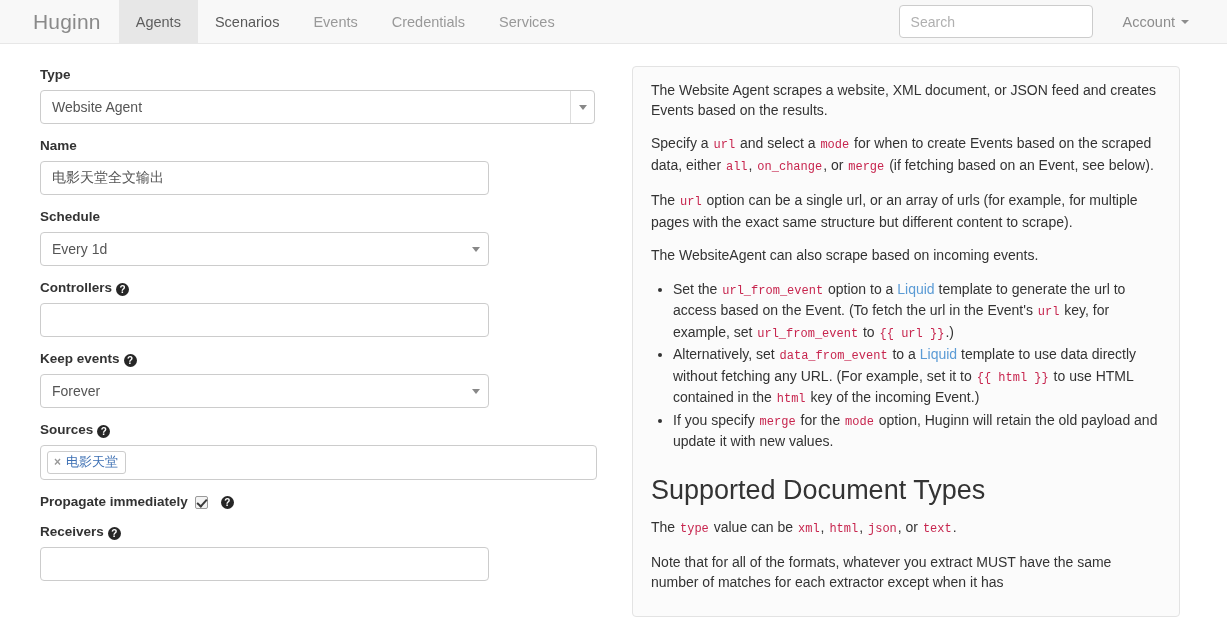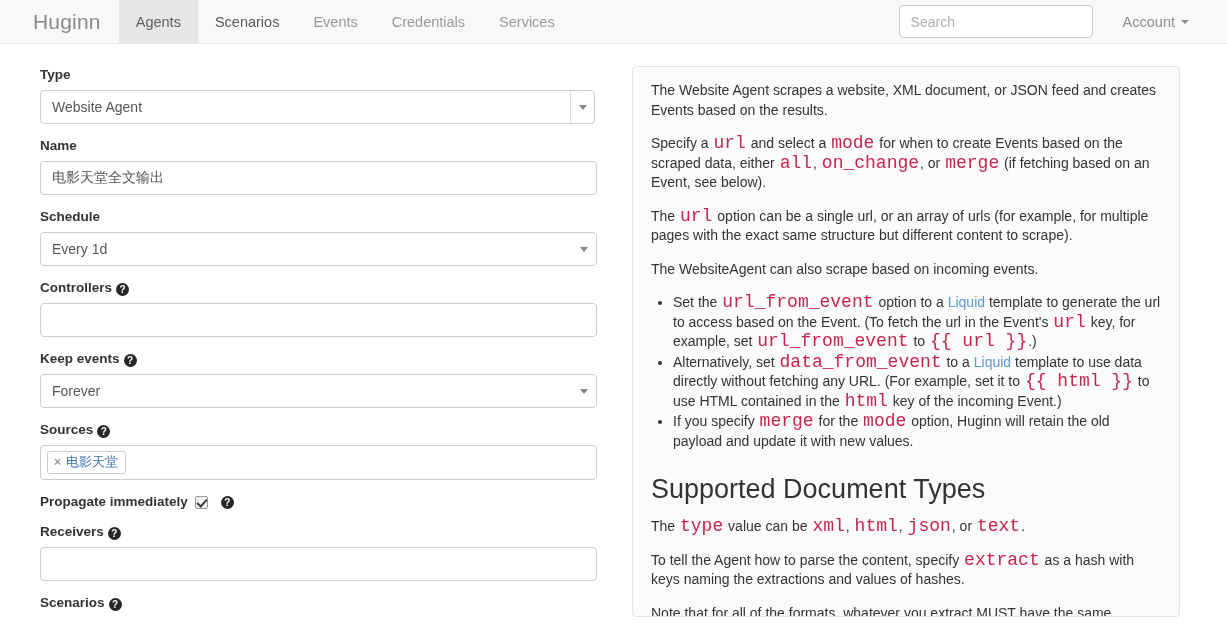--- a/index.html
+++ b/index.html
@@ -160,21 +160,21 @@
   .arrow i {
     width: 0; height: 0;
     border-left: 4px solid transparent;
     border-right: 4px solid transparent;
     border-top: 5px solid #888888;
     display: block;
   }
 
   
   .type-wrap { width: 555px; }
-  .field-557 { width: 557px; }
+  .field-557 { width: 449px; }
 
   
   .token-field {
     width: 557px;
     min-height: 34px;
     border: 1px solid #cccccc;
     border-radius: 4px;
     background: #ffffff;
     padding: 5px 6px;
     display: flex; align-items: center;
@@ -237,21 +237,21 @@
   .panel li { margin: 0 0 1px 0; }
   .panel h2 {
     font-size: 27px;
     font-weight: normal;
     color: #333333;
     margin: 22px 0 12px 0;
     line-height: 32px;
   }
   code {
     font-family: "Liberation Mono", monospace;
-    font-size: 18px;
+    font-size: 12px;
     color: #c7254e;
     padding: 0 1px;
   }
   .lnk { color: #5b9bd5; text-decoration: none; cursor: pointer; }
 </style>
 </head>
 <body>
 
 <div class="navbar">
   <a class="brand">Huginn</a>
@@ -337,25 +337,20 @@
       <span class="help-icon" style="margin-left:6px;">?</span>
     </div>
 
     <div class="form-group">
       <label class="label">
         <span>Receivers</span><span class="help-icon">?</span>
       </label>
       <input class="field field-557" type="text" value="" style="">
     </div>
 
-    <div class="form-group">
-      <label class="label">
-        <span>Scenarios</span><span class="help-icon">?</span>
-      </label>
-    </div>
 
   </div>
 
   <div class="col-right">
     <div class="panel">
 
       <p>The Website Agent scrapes a website, XML document, or JSON feed and creates Events based on the results.</p>
 
       <p><span>Specify a </span><code>url</code><span> and select a </span><code>mode</code><span> for when to create Events based on the scraped data, either </span><code>all</code><span>, </span><code>on_change</code><span>, or </span><code>merge</code><span> (if fetching based on an Event, see below).</span></p>
 
@@ -368,19 +363,18 @@
 
         <li><span>Alternatively, set </span><code>data_from_event</code><span> to a </span><a class="lnk">Liquid</a><span> template to use data directly without fetching any URL. (For example, set it to </span><code>{{ html }}</code><span> to use HTML contained in the </span><code>html</code><span> key of the incoming Event.)</span></li>
 
         <li><span>If you specify </span><code>merge</code><span> for the </span><code>mode</code><span> option, Huginn will retain the old payload and update it with new values.</span></li>
       </ul>
 
       <h2>Supported Document Types</h2>
 
       <p><span>The </span><code>type</code><span> value can be </span><code>xml</code><span>, </span><code>html</code><span>, </span><code>json</code><span>, or </span><code>text</code><span>.</span></p>
 
-      <p><span>To tell the Agent how to parse the content, specify </span><code>extract</code><span> as a hash with keys naming the extractions and values of hashes.</span></p>
 
       <p><span>Note that for all of the formats, whatever you extract MUST have the same number of matches for each extractor except when it has </span></p>
 
     </div>
   </div>
 </div>
 
 </body></html>

